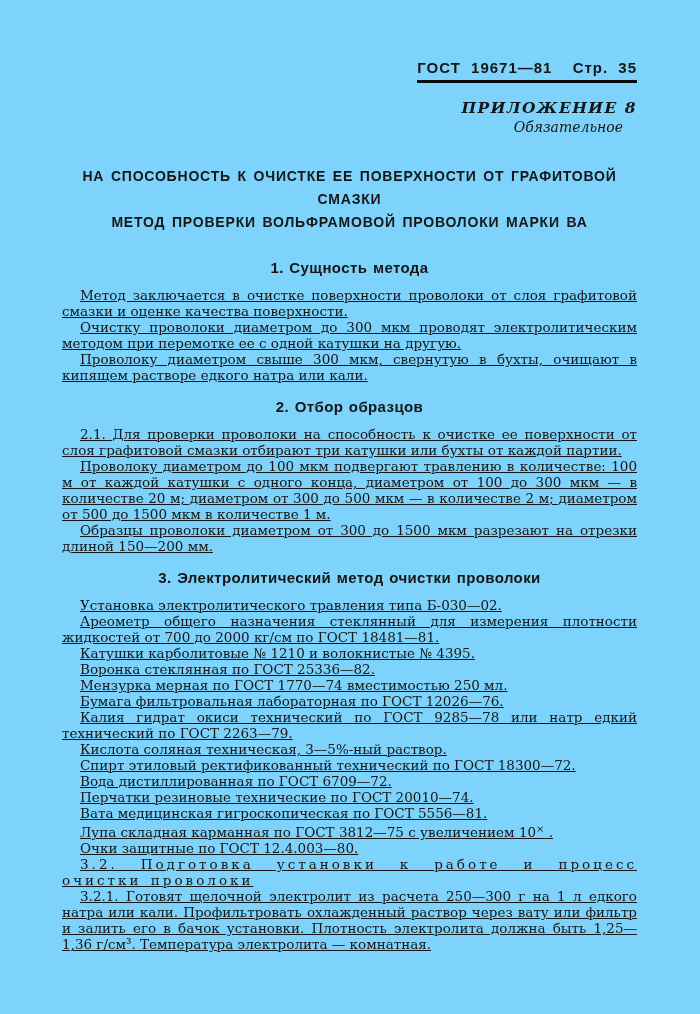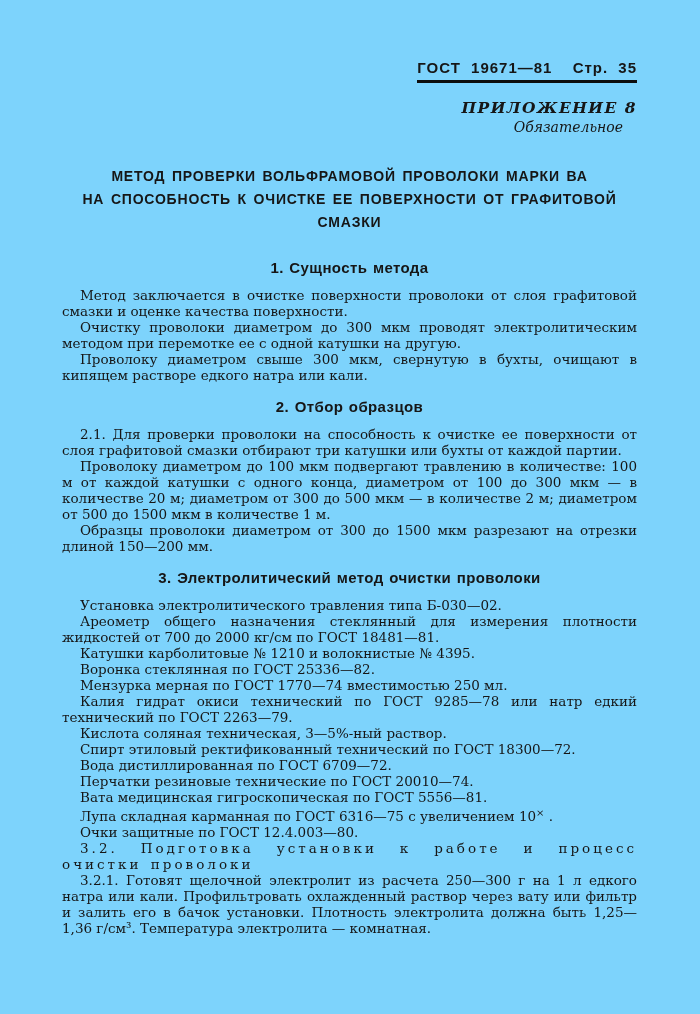--- a/index.html
+++ b/index.html
@@ -69,20 +69,21 @@
     font-weight: bold;
     font-size: 15px;
     letter-spacing: 0.4px;
     word-spacing: 1px;
   }
   .sec.tight { margin-top: 16px; }
   .para {
     margin: 0;
     text-align: justify;
     text-indent: 18px;
+    text-decoration: underline;
   }
   .para.spaced {
     letter-spacing: 3px;
     word-spacing: 2px;
   }
   .para .sup {
     font-size: 10px;
     vertical-align: super;
     line-height: 0;
   }
@@ -97,44 +98,45 @@
     <span class="doc-ref-underline">
       <span>ГОСТ 19671—81</span>
       <span class="pg">Стр. 35</span>
     </span>
   </div>
 
   <div class="appendix">ПРИЛОЖЕНИЕ 8</div>
   <div class="appendix-note">Обязательное</div>
 
   <h1 class="title">
+    <span class="tl">НА СПОСОБНОСТЬ К ОЧИСТКЕ ЕЕ ПОВЕРХНОСТИ ОТ ГРАФИТОВОЙ СМАЗКИ</span>
     <span class="tl">МЕТОД ПРОВЕРКИ ВОЛЬФРАМОВОЙ ПРОВОЛОКИ МАРКИ ВА</span>
-    <span class="tl">НА СПОСОБНОСТЬ К ОЧИСТКЕ ЕЕ ПОВЕРХНОСТИ ОТ ГРАФИТОВОЙ СМАЗКИ</span>
   </h1>
 
   <h2 class="sec">1. Сущность метода</h2>
   <p class="para">Метод заключается в очистке поверхности проволоки от слоя графитовой смазки и оценке качества поверхности.</p>
   <p class="para">Очистку проволоки диаметром до 300 мкм проводят электролитическим методом при перемотке ее с одной катушки на другую.</p>
   <p class="para">Проволоку диаметром свыше 300 мкм, свернутую в бухты, очищают в кипящем растворе едкого натра или кали.</p>
 
   <h2 class="sec tight">2. Отбор образцов</h2>
   <p class="para">2.1. Для проверки проволоки на способность к очистке ее поверхности от слоя графитовой смазки отбирают три катушки или бухты от каждой партии.</p>
   <p class="para">Проволоку диаметром до 100 мкм подвергают травлению в количестве: 100 м от каждой катушки с одного конца, диаметром от 100 до 300 мкм — в количестве 20 м; диаметром от 300 до 500 мкм — в количестве 2 м; диаметром от 500 до 1500 мкм в количестве 1 м.</p>
   <p class="para">Образцы проволоки диаметром от 300 до 1500 мкм разрезают на отрезки длиной 150—200 мм.</p>
 
   <h2 class="sec tight">3. Электролитический метод очистки проволоки</h2>
   <p class="para">Установка электролитического травления типа Б-030—02.</p>
   <p class="para">Ареометр общего назначения стеклянный для измерения плотности жидкостей от 700 до 2000 кг/см по ГОСТ 18481—81.</p>
   <p class="para">Катушки карболитовые № 1210 и волокнистые № 4395.</p>
   <p class="para">Воронка стеклянная по ГОСТ 25336—82.</p>
   <p class="para">Мензурка мерная по ГОСТ 1770—74 вместимостью 250 мл.</p>
+  <p class="para">Бумага фильтровальная лабораторная по ГОСТ 12026—76.</p>
   <p class="para">Калия гидрат окиси технический по ГОСТ 9285—78 или натр едкий технический по ГОСТ 2263—79.</p>
   <p class="para">Кислота соляная техническая, 3—5%-ный раствор.</p>
   <p class="para">Спирт этиловый ректификованный технический по ГОСТ 18300—72.</p>
   <p class="para">Вода дистиллированная по ГОСТ 6709—72.</p>
   <p class="para">Перчатки резиновые технические по ГОСТ 20010—74.</p>
   <p class="para">Вата медицинская гигроскопическая по ГОСТ 5556—81.</p>
-  <p class="para gap-sm"><span>Лупа складная карманная по ГОСТ 6316—75 с увеличением 10</span><sup class="sup">×</sup><span> .</span></p>
+  <p class="para gap-sm"><span>Лупа складная карманная по ГОСТ 3812—75 с увеличением 10</span><sup class="sup">×</sup><span> .</span></p>
   <p class="para">Очки защитные по ГОСТ 12.4.003—80.</p>
   <p class="para spaced">3.2. Подготовка установки к работе и процесс очистки проволоки</p>
   <p class="para">3.2.1. Готовят щелочной электролит из расчета 250—300 г на 1 л едкого натра или кали. Профильтровать охлажденный раствор через вату или фильтр и залить его в бачок установки. Плотность электролита должна быть 1,25—1,36 г/см³. Температура электролита — комнатная.</p>
 
 </div>
 
 </body></html>

